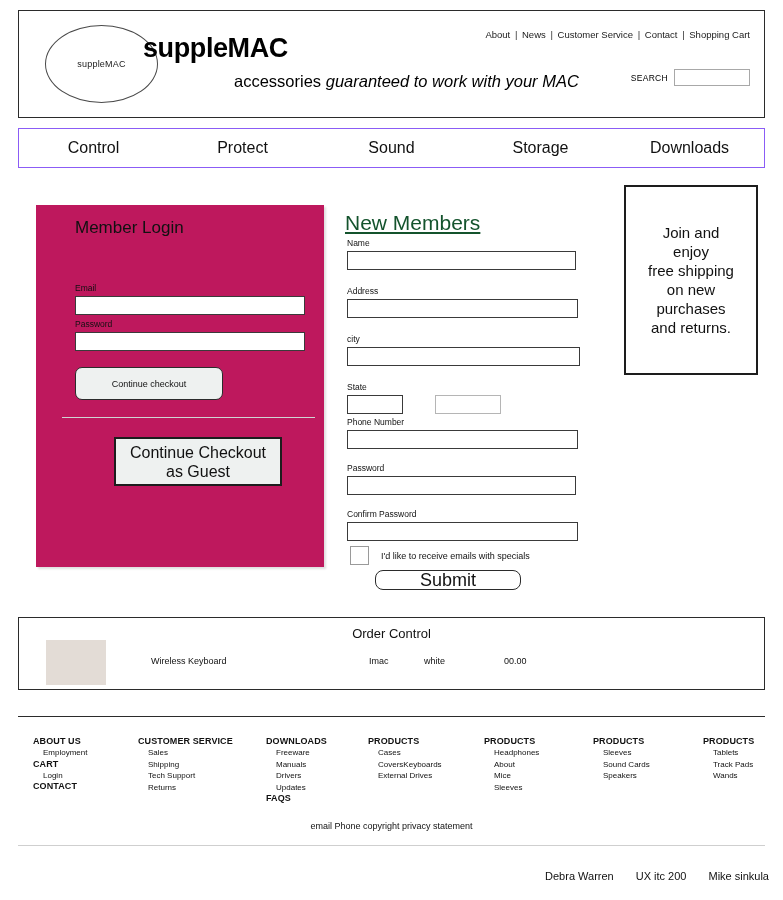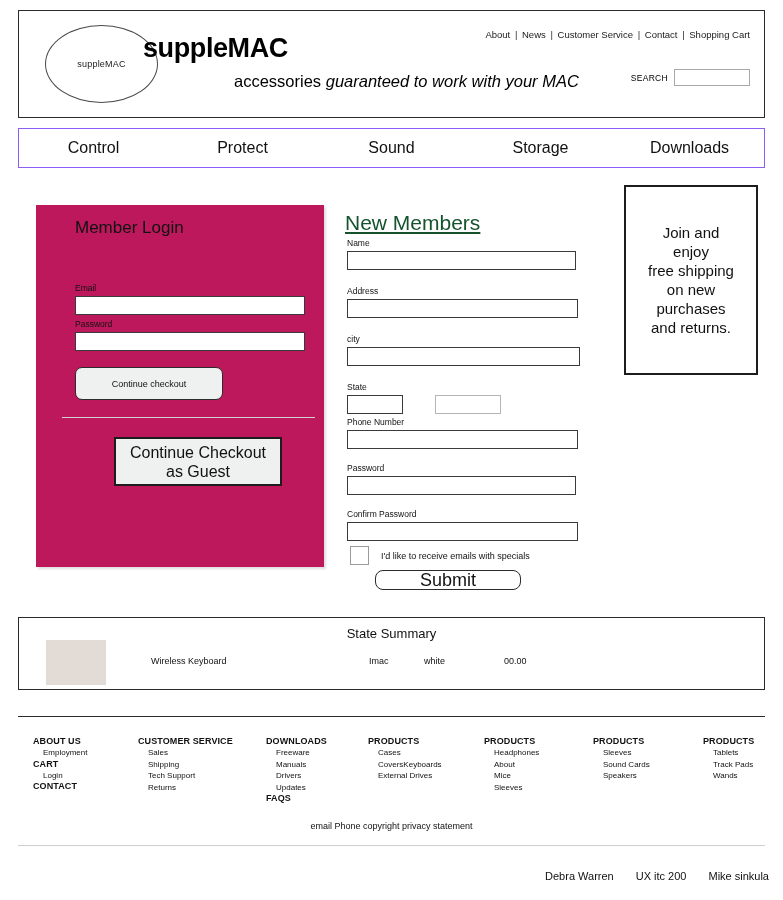--- a/index.html
+++ b/index.html
@@ -357,21 +357,21 @@
   <span class="ctext">I'd like to receive emails with specials</span>
 </div>
 
 <div class="btn-submit">Submit</div>
 
 <div class="promo">
   <div class="ptext" id="promotext"><span>Join and</span><br><span>enjoy</span><br><span>free shipping</span><br><span>on new</span><br><span>purchases</span><br><span>and returns.</span></div>
 </div>
 
 <div class="order">
-  <div class="order-title">State Summary</div>
+  <div class="order-title">Order Control</div>
   <div class="order-thumb"></div>
   <div class="order-cell oc-name">Wireless Keyboard</div>
   <div class="order-cell oc-model">Imac</div>
   <div class="order-cell oc-color">white</div>
   <div class="order-cell oc-price">00.00</div>
 </div>
 
 <div class="footer-rule"></div>
 <div class="footer" id="footercols" style="position: relative; display: block;">
     <div class="fcol" style="position: absolute; left: 15px; top: 0px;">

